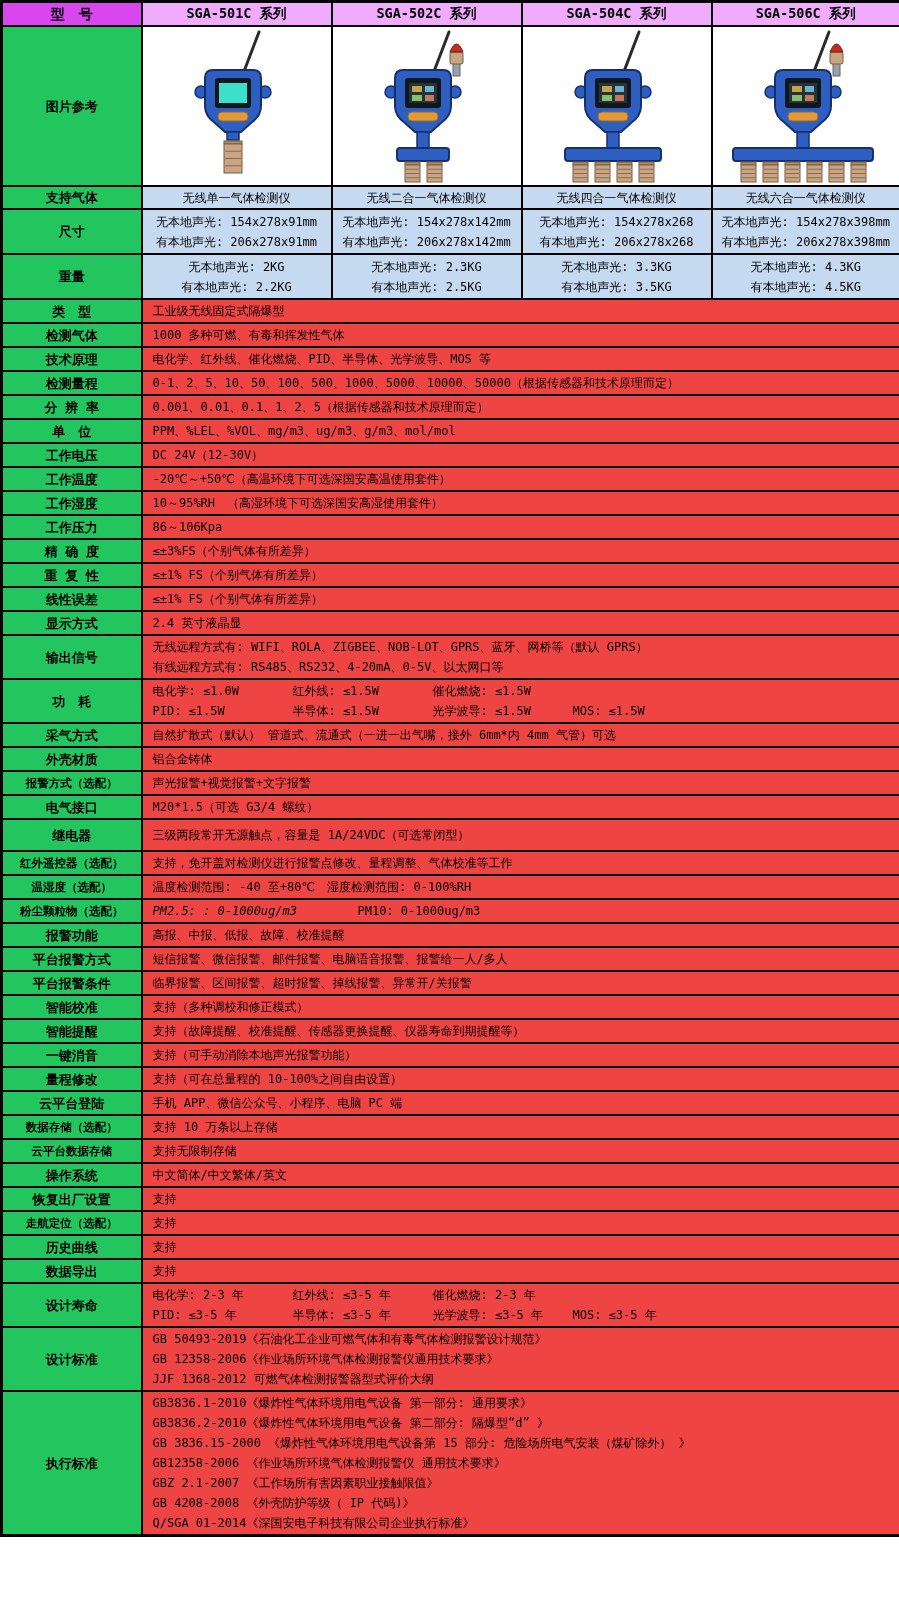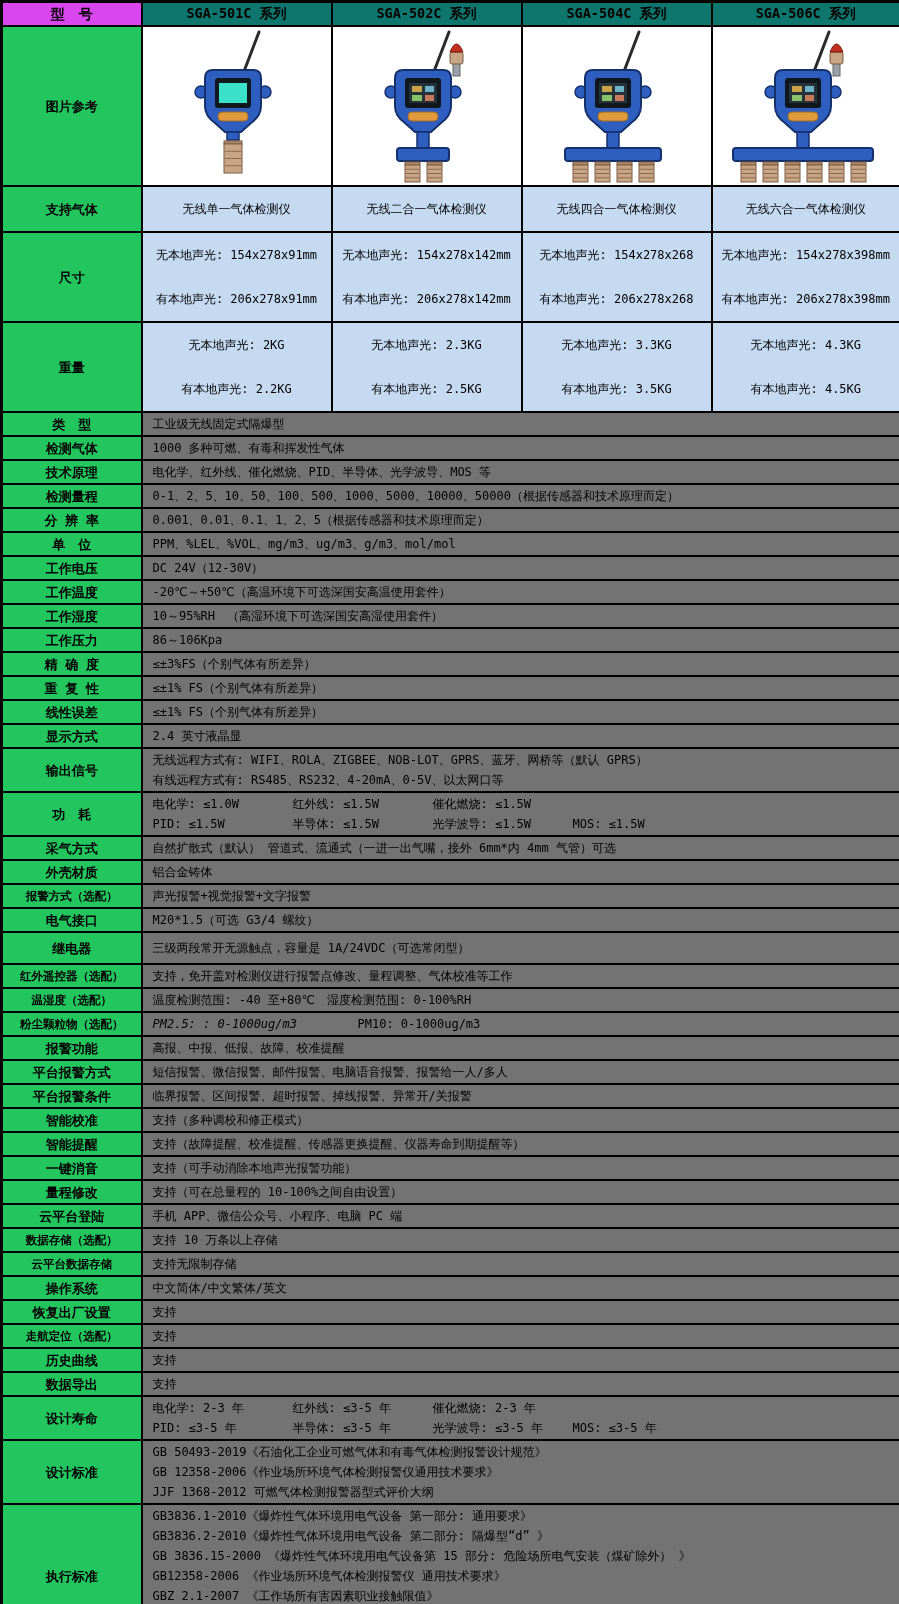--- a/index.html
+++ b/index.html
@@ -3,25 +3,25 @@
 <meta charset="utf-8">
 <style>
   html,body{margin:0;padding:0;background:#fff;}
   body{width:899px;font-family:"DejaVu Sans Mono","DejaVu Sans","Liberation Sans",sans-serif;color:#000;}
   table{border-collapse:collapse;width:899px;table-layout:fixed;border:3px solid #000;}
   td,th{border:2px solid #000;padding:0;vertical-align:middle;overflow:hidden;}
   th{font-weight:bold;}
   .lbl{background:#22c55e;text-align:center;font-weight:bold;font-size:13px;line-height:15px;padding:1px 2px;}
   .lbl.small{font-size:11.5px;}
   .hdr-label{background:#d946ef;font-size:14px;}
-  .model{background:#0f766e;text-align:center;font-size:13.5px;font-weight:bold;height:22px;}
+  .model{background:#f0abfc;text-align:center;font-size:13.5px;font-weight:bold;height:22px;}
   .imgcell{background:#FFFFFF;text-align:center;height:158px;}
   .mval{background:#C5D9F1;text-align:center;font-size:12px;}
-  .mval div{line-height:20px;padding:12px 2px;white-space:nowrap;}
-  .sval{background:#737373;font-size:12px;padding:1px 0 1px 10px;}
+  .mval div{line-height:20px;padding:0 2px;white-space:nowrap;}
+  .sval{background:#ef4444;font-size:12px;padding:1px 0 1px 10px;}
   .vline{line-height:20px;white-space:nowrap;}
   .seg{display:inline-block;}
   .segN{min-width:140px;}
   .seg2{min-width:205px;font-style:italic;}
   tr.h1 td{height:19px;}
   tr.h2 td{height:41px;}
   tr.tall td{height:28px;}
   svg{display:block;margin:0 auto;}
 </style>
 </head>

